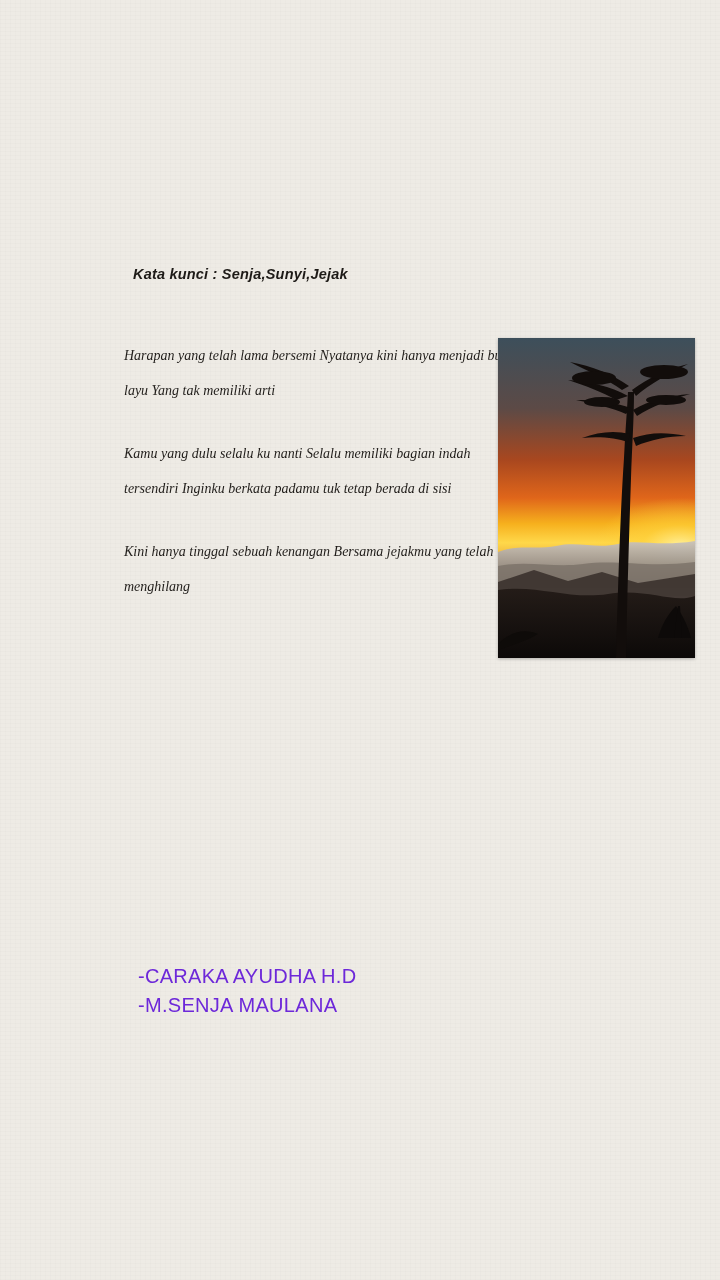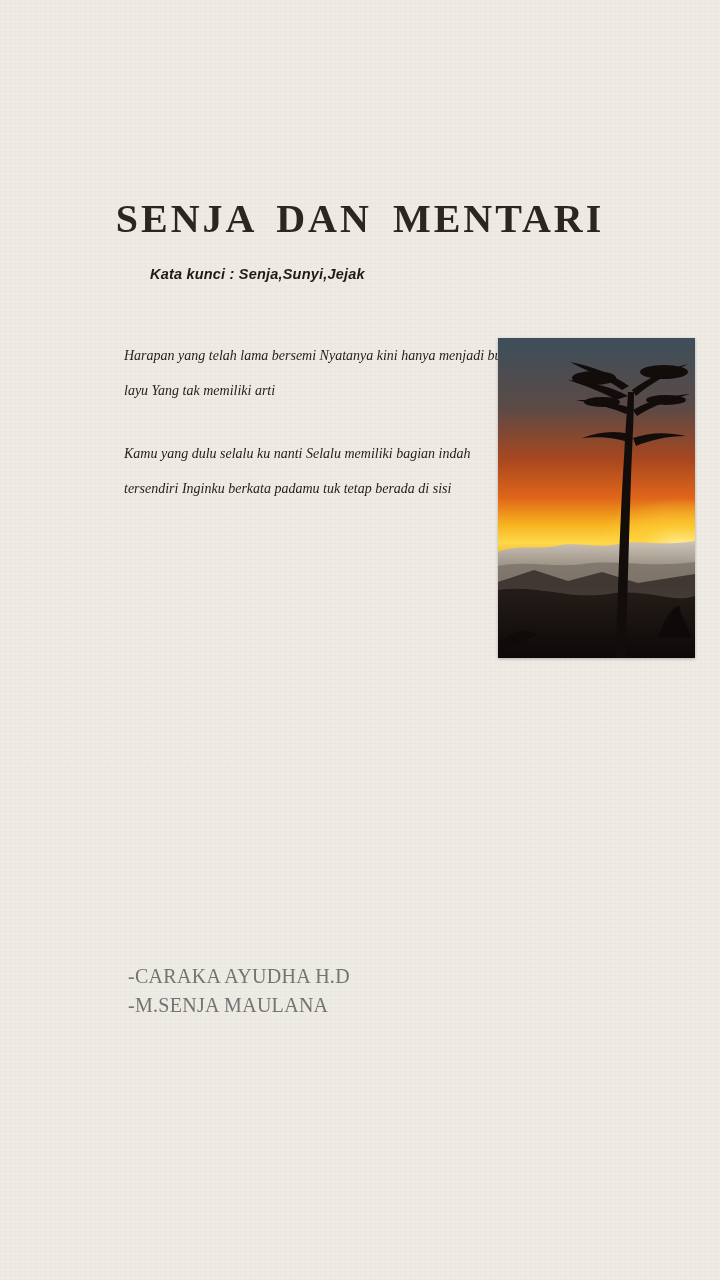--- a/index.html
+++ b/index.html
@@ -43,21 +43,20 @@
   .keywords {
     position: absolute;
     top: 266px;
     left: 133px;
     font-family: "Liberation Sans", sans-serif;
     font-size: 14.5px;
     font-weight: bold;
     font-style: italic;
     color: #1d1a17;
     letter-spacing: 0.2px;
-    margin-left: 17px;
   }
   .poem {
     position: absolute;
     top: 338px;
     left: 124px;
     width: 400px;
     font-family: Liberation Serif, serif;
     font-style: italic;
     font-size: 14px;
     line-height: 35px;
@@ -79,42 +78,42 @@
     box-shadow: 0 1px 3px rgba(0,0,0,0.25);
   }
   .photo svg {
     display: block;
     width: 197px;
     height: 320px;
   }
   .credits {
     position: absolute;
     top: 962px;
-    left: 128px;
-    font-family: Liberation Serif, serif;
+    left: 138px;
+    font-family: Liberation Sans, sans-serif;
     font-size: 20px;
     line-height: 29px;
-    color: #737373;
+    color: #6d28d9;
     letter-spacing: 0.3px;
   }
   .credit-line { display: block; }
 </style>
 </head>
 <body>
 
 <div class="page">
   <div class="paper-texture"></div>
 
-  <h1 class="title">SENJA DAN MENTARI</h1>
 
   <div class="keywords">Kata kunci : Senja,Sunyi,Jejak</div>
 
   <div class="poem">
     <p class="stanza">Harapan yang telah lama bersemi Nyatanya kini hanya menjadi bunga layu Yang tak memiliki arti</p>
     <p class="stanza">Kamu yang dulu selalu ku nanti Selalu memiliki bagian indah tersendiri Inginku berkata padamu tuk tetap berada di sisi</p>
+    <p class="stanza">Kini hanya tinggal sebuah kenangan Bersama jejakmu yang telah menghilang</p>
   </div>
 
   <div class="photo">
     <svg viewBox="0 0 197 320" preserveAspectRatio="none">
       <defs>
         <linearGradient id="skyGrad" x1="0" y1="0" x2="0" y2="1">
           <stop offset="0%" stop-color="#3d4f5b"></stop>
           <stop offset="22%" stop-color="#5c4a46"></stop>
           <stop offset="38%" stop-color="#a8471f"></stop>
           <stop offset="50%" stop-color="#e0661a"></stop>

